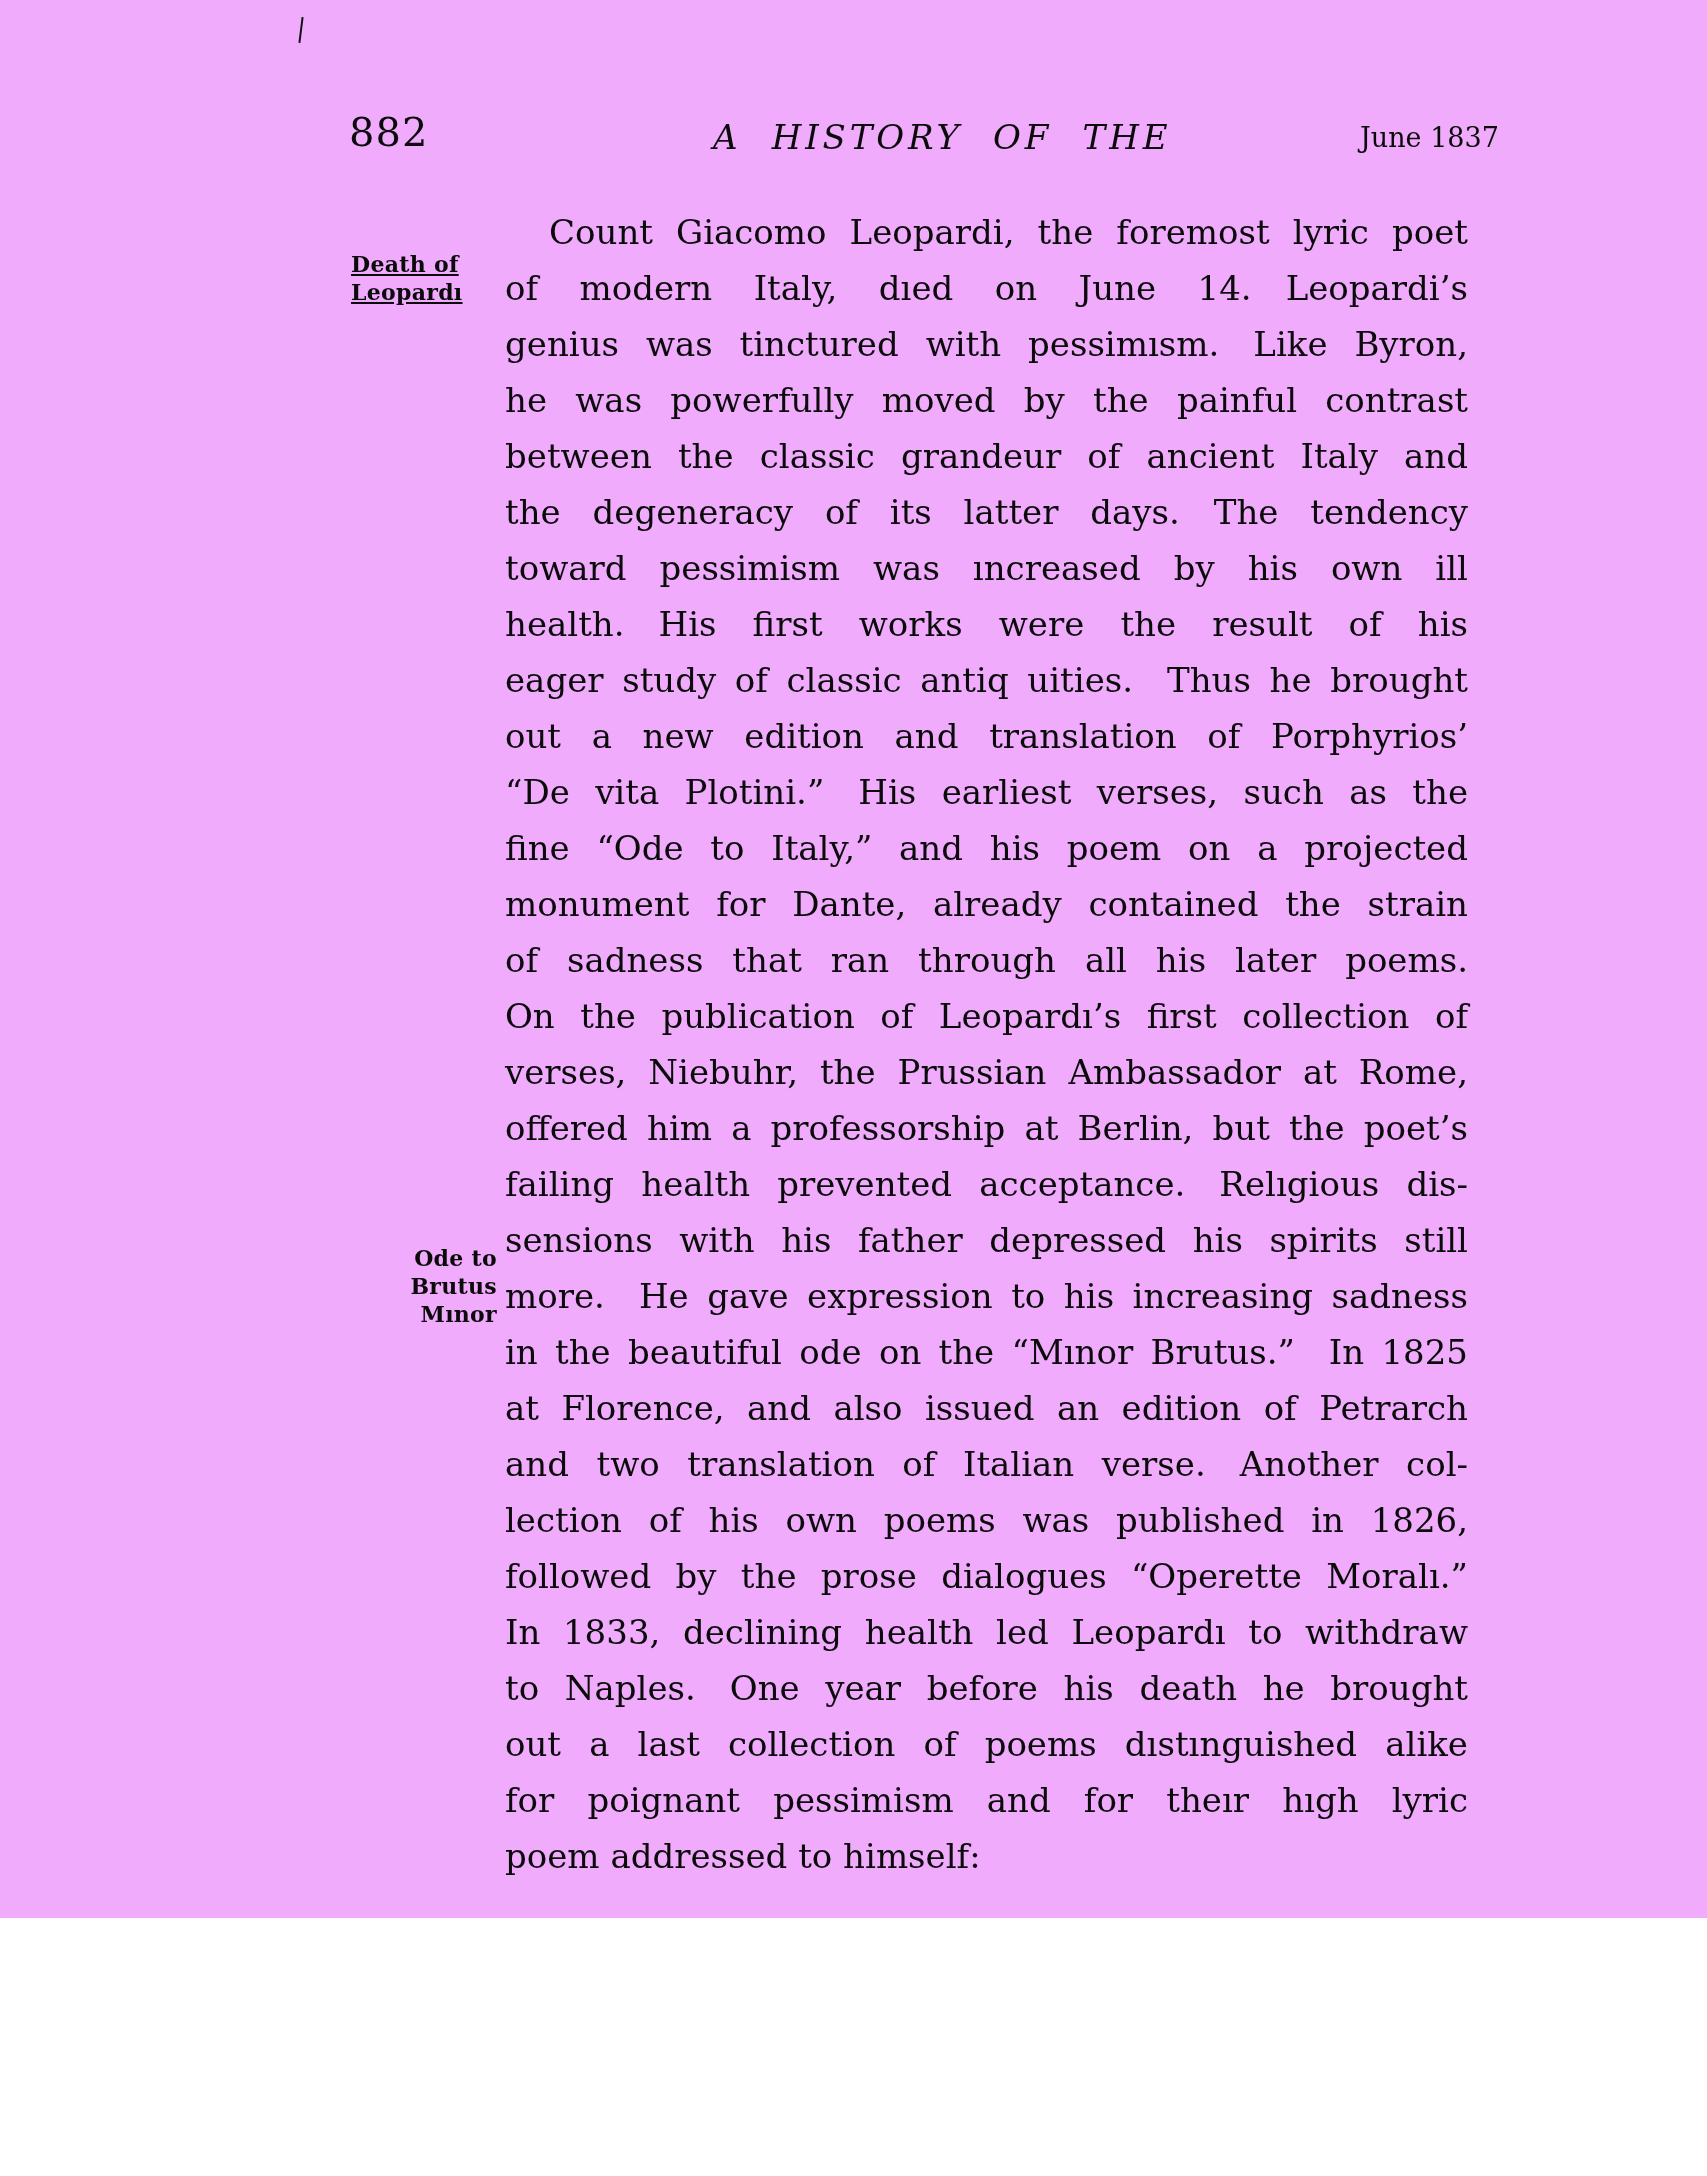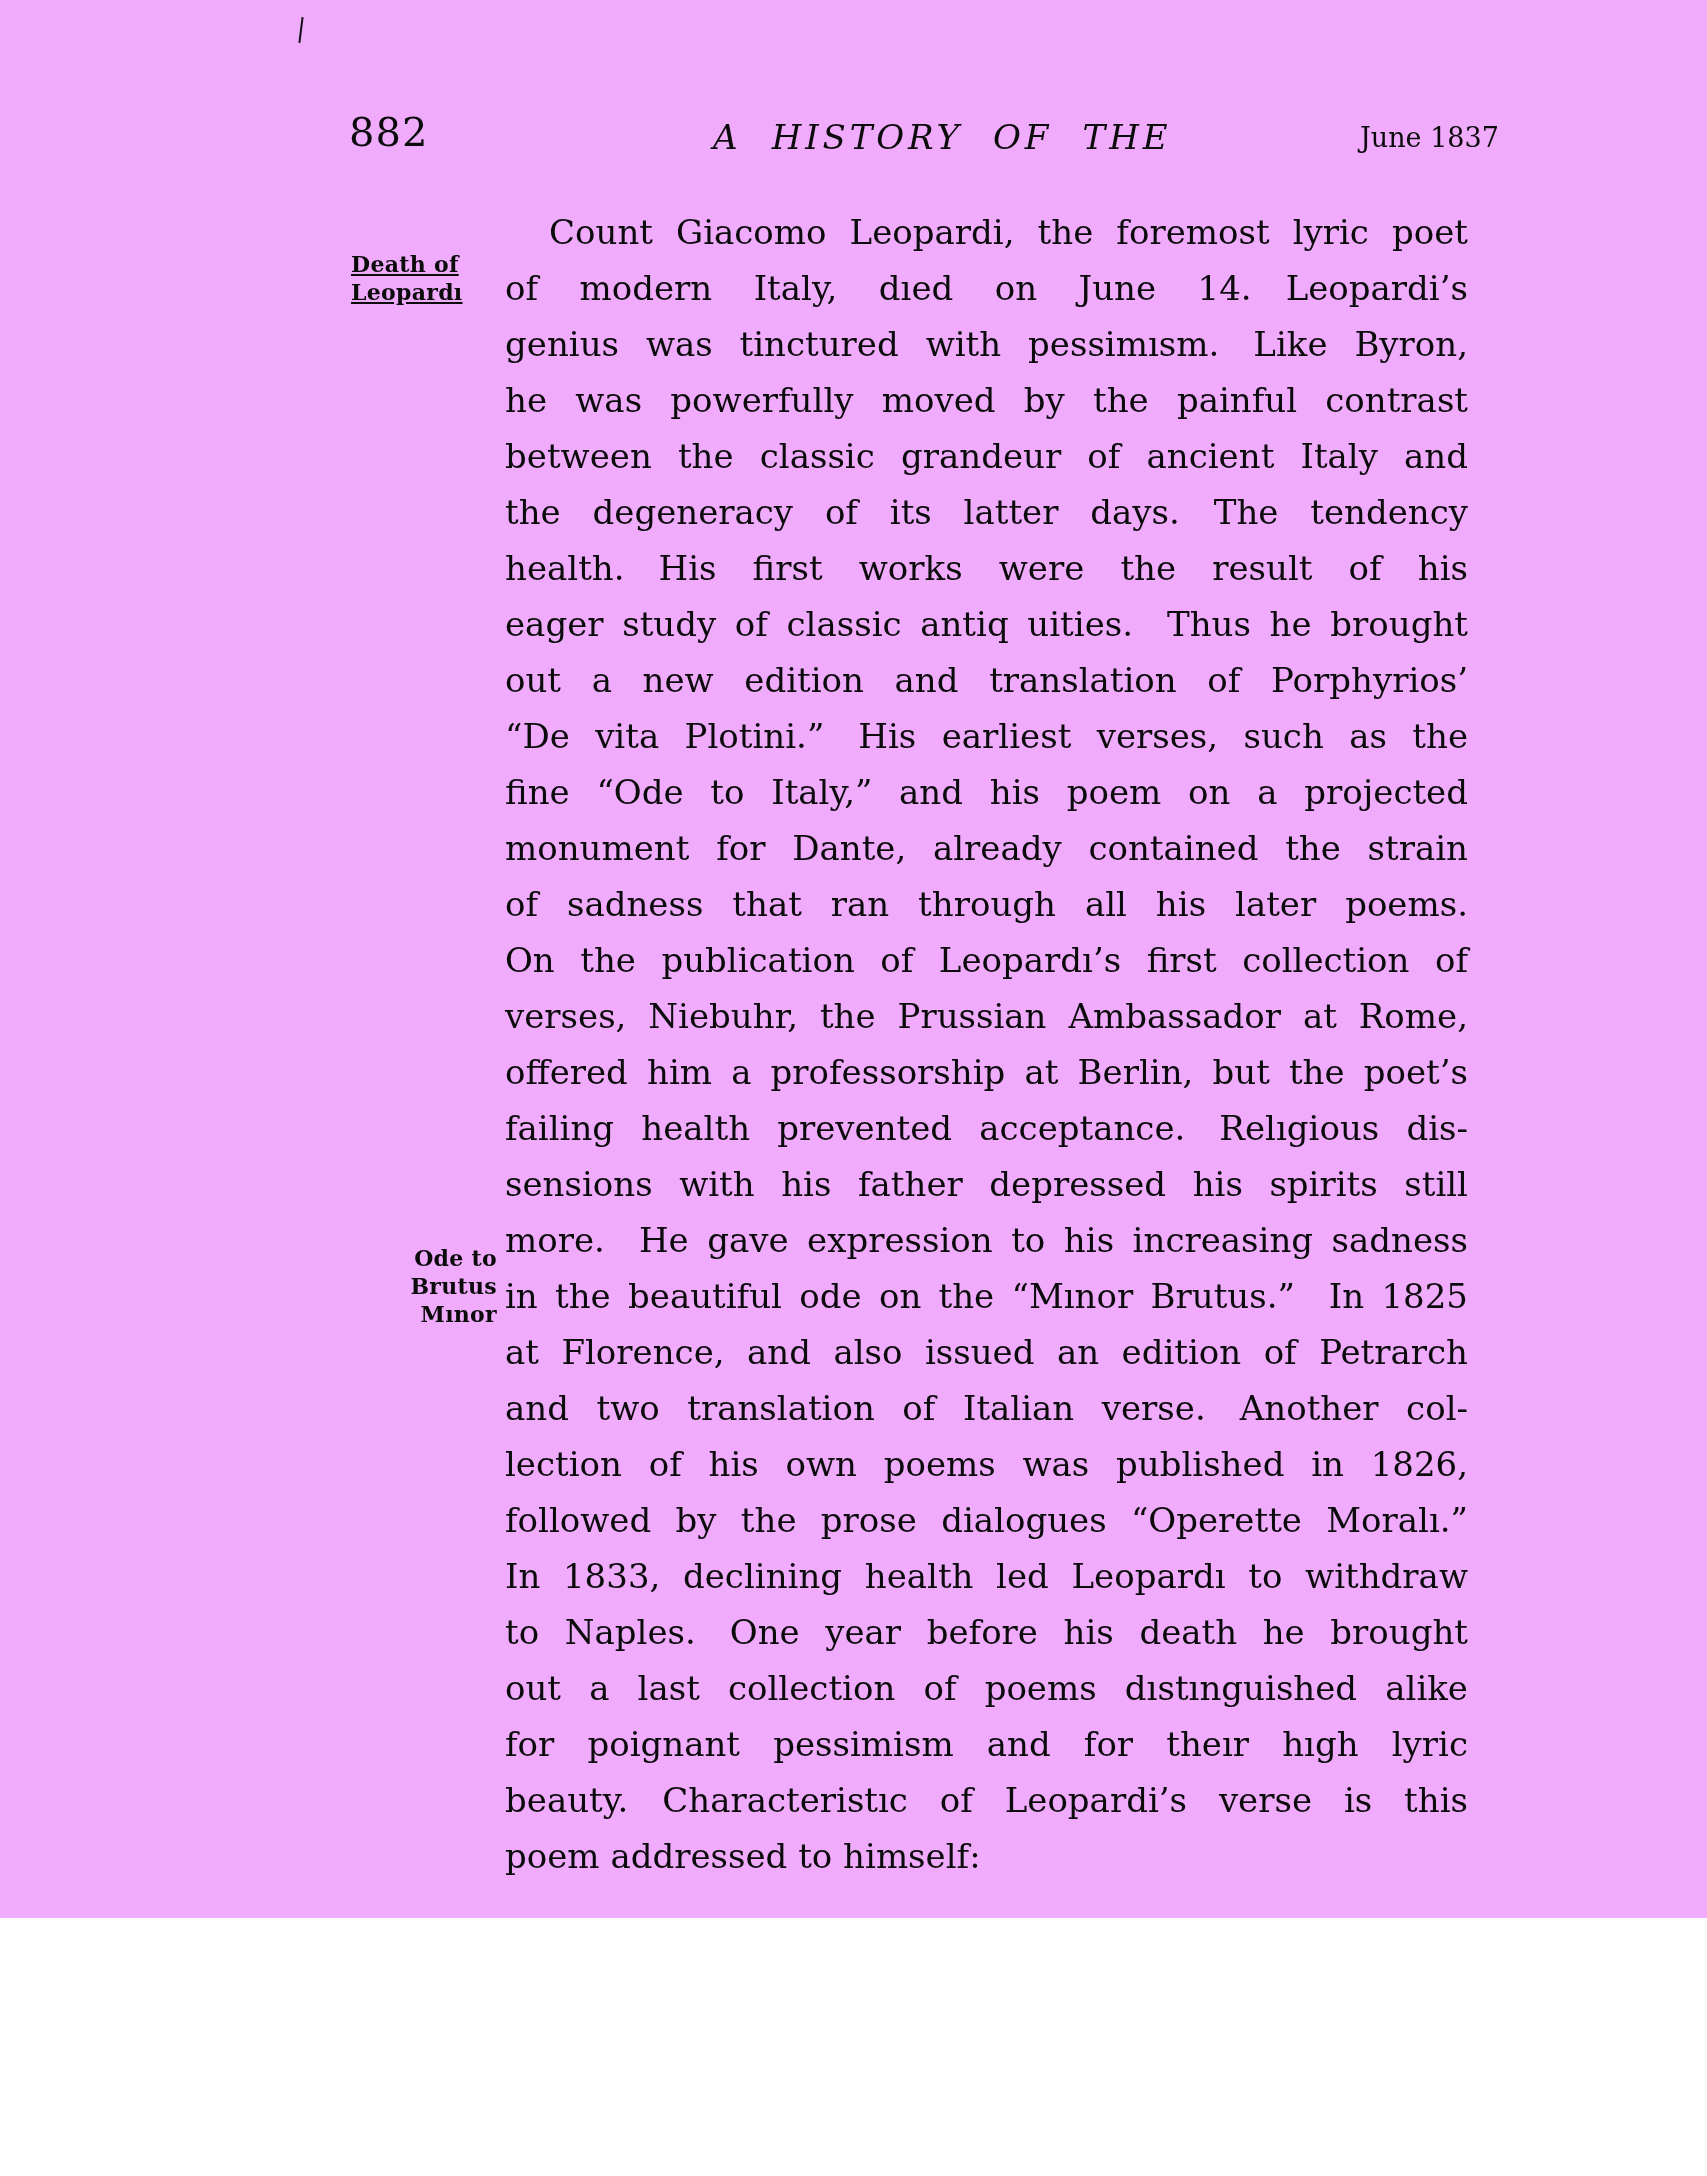--- a/index.html
+++ b/index.html
@@ -99,20 +99,21 @@
       </div>
     </div>
 
   <div class="body-text" id="body-text">
       <div class="body-line first">Count Giacomo Leopardi, the foremost lyric poet</div>
       <div class="body-line">of modern Italy, dıed on June 14. Leopardi’s</div>
       <div class="body-line">genius was tinctured with pessimısm. Like Byron,</div>
       <div class="body-line">he was powerfully moved by the painful contrast</div>
       <div class="body-line">between the classic grandeur of ancient Italy and</div>
       <div class="body-line">the degeneracy of its latter days. The tendency</div>
+      <div class="body-line">toward pessimism was ıncreased by his own ill</div>
       <div class="body-line">health. His first works were the result of his</div>
       <div class="body-line">eager study of classic antiq uities. Thus he brought</div>
       <div class="body-line">out a new edition and translation of Porphyrios’</div>
       <div class="body-line">“De vita Plotini.” His earliest verses, such as the</div>
       <div class="body-line">fine “Ode to Italy,” and his poem on a projected</div>
       <div class="body-line">monument for Dante, already contained the strain</div>
       <div class="body-line">of sadness that ran through all his later poems.</div>
       <div class="body-line">On the publication of Leopardı’s first collection of</div>
       <div class="body-line">verses, Niebuhr, the Prussian Ambassador at Rome,</div>
       <div class="body-line">offered him a professorship at Berlin, but the poet’s</div>
@@ -121,18 +122,17 @@
       <div class="body-line">more. He gave expression to his increasing sadness</div>
       <div class="body-line">in the beautiful ode on the “Mınor Brutus.” In 1825</div>
       <div class="body-line">at Florence, and also issued an edition of Petrarch</div>
       <div class="body-line">and two translation of Italian verse. Another col-</div>
       <div class="body-line">lection of his own poems was published in 1826,</div>
       <div class="body-line">followed by the prose dialogues “Operette Moralı.”</div>
       <div class="body-line">In 1833, declining health led Leopardı to withdraw</div>
       <div class="body-line">to Naples. One year before his death he brought</div>
       <div class="body-line">out a last collection of poems dıstınguished alike</div>
       <div class="body-line">for poignant pessimism and for theır hıgh lyric</div>
-      <div class="body-line">beauty. Characteristıc of Leopardi’s verse is this</div>
       <div class="body-line last">poem addressed to himself:</div>
     </div>
 
 </div>
 
 
 </body></html>

